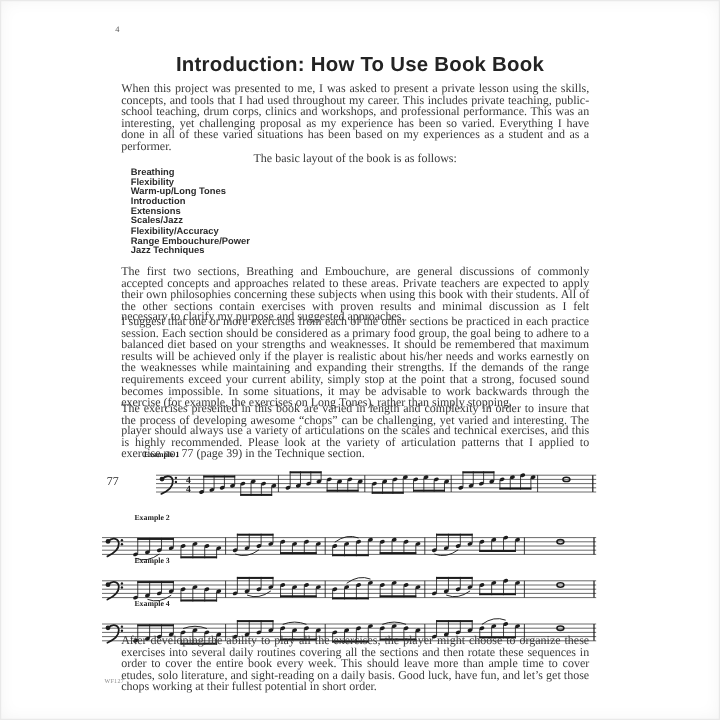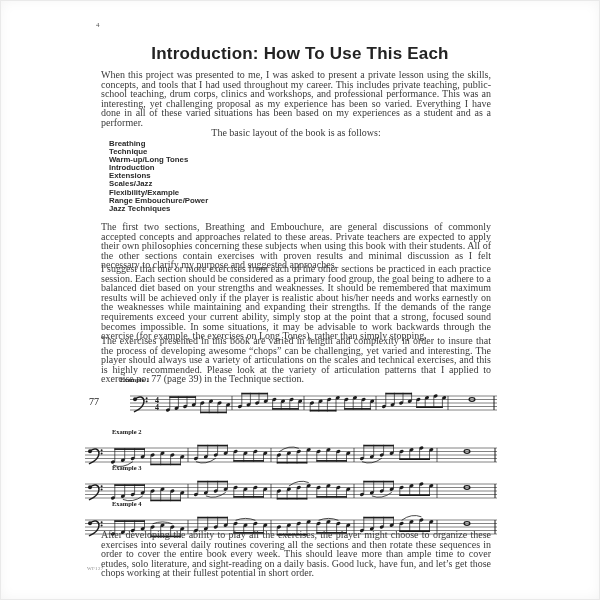--- a/index.html
+++ b/index.html
@@ -24,33 +24,33 @@
   .staff-svg{position:absolute;display:block;}
   .signature{position:absolute;left:105px;top:558px;width:390px;text-align:right;
         font-size:8px;color:#3a3a3a;}
   .catalog{position:absolute;left:87px;top:566px;font-size:5px;color:#8f8f8f;letter-spacing:0.3px;}
 </style>
 </head>
 <body>
 
 <div id="page">
   <div class="pagenum">4</div>
-  <h1 class="title">Introduction: How To Use This Each</h1>
+  <h1 class="title">Introduction: How To Use Book Book</h1>
 
   <p class="para" style="top:60px">When this project was presented to me, I was asked to present a private lesson using the skills, concepts, and tools that I had used throughout my career. This includes private teaching, public-school teaching, drum corps, clinics and workshops, and professional performance. This was an interesting, yet challenging proposal as my experience has been so varied. Everything I have done in all of these varied situations has been based on my experiences as a student and as a performer.</p>
   <p class="para lead" style="top:118px">The basic layout of the book is as follows:</p>
 
   <ul class="section-list">
       <li>Breathing</li>
-      <li>Technique</li>
+      <li>Flexibility</li>
       <li>Warm-up/Long Tones</li>
       <li>Introduction</li>
       <li>Extensions</li>
       <li>Scales/Jazz</li>
-      <li>Flexibility/Example</li>
+      <li>Flexibility/Accuracy</li>
       <li>Range Embouchure/Power</li>
       <li>Jazz Techniques</li>
     </ul>
 
   <p class="para" style="top:212px">The first two sections, Breathing and Embouchure, are general discussions of commonly accepted concepts and approaches related to these areas. Private teachers are expected to apply their own philosophies concerning these subjects when using this book with their students. All of the other sections contain exercises with proven results and minimal discussion as I felt necessary to clarify my purpose and suggested approaches.</p>
   <p class="para" style="top:254px">I suggest that one or more exercises from each of the other sections be practiced in each practice session. Each section should be considered as a primary food group, the goal being to adhere to a balanced diet based on your strengths and weaknesses. It should be remembered that maximum results will be achieved only if the player is realistic about his/her needs and works earnestly on the weaknesses while maintaining and expanding their strengths. If the demands of the range requirements exceed your current ability, simply stop at the point that a strong, focused sound becomes impossible. In some situations, it may be advisable to work backwards through the exercise (for example, the exercises on Long Tones), rather than simply stopping.</p>
   <p class="para" style="top:326px">The exercises presented in this book are varied in length and complexity in order to insure that the process of developing awesome “chops” can be challenging, yet varied and interesting. The player should always use a variety of articulations on the scales and technical exercises, and this is highly recommended. Please look at the variety of articulation patterns that I applied to exercise no. 77 (page 39) in the Technique section.</p>
 
   <div id="music">
       <div class="ex-block" style="top: 2px;">

